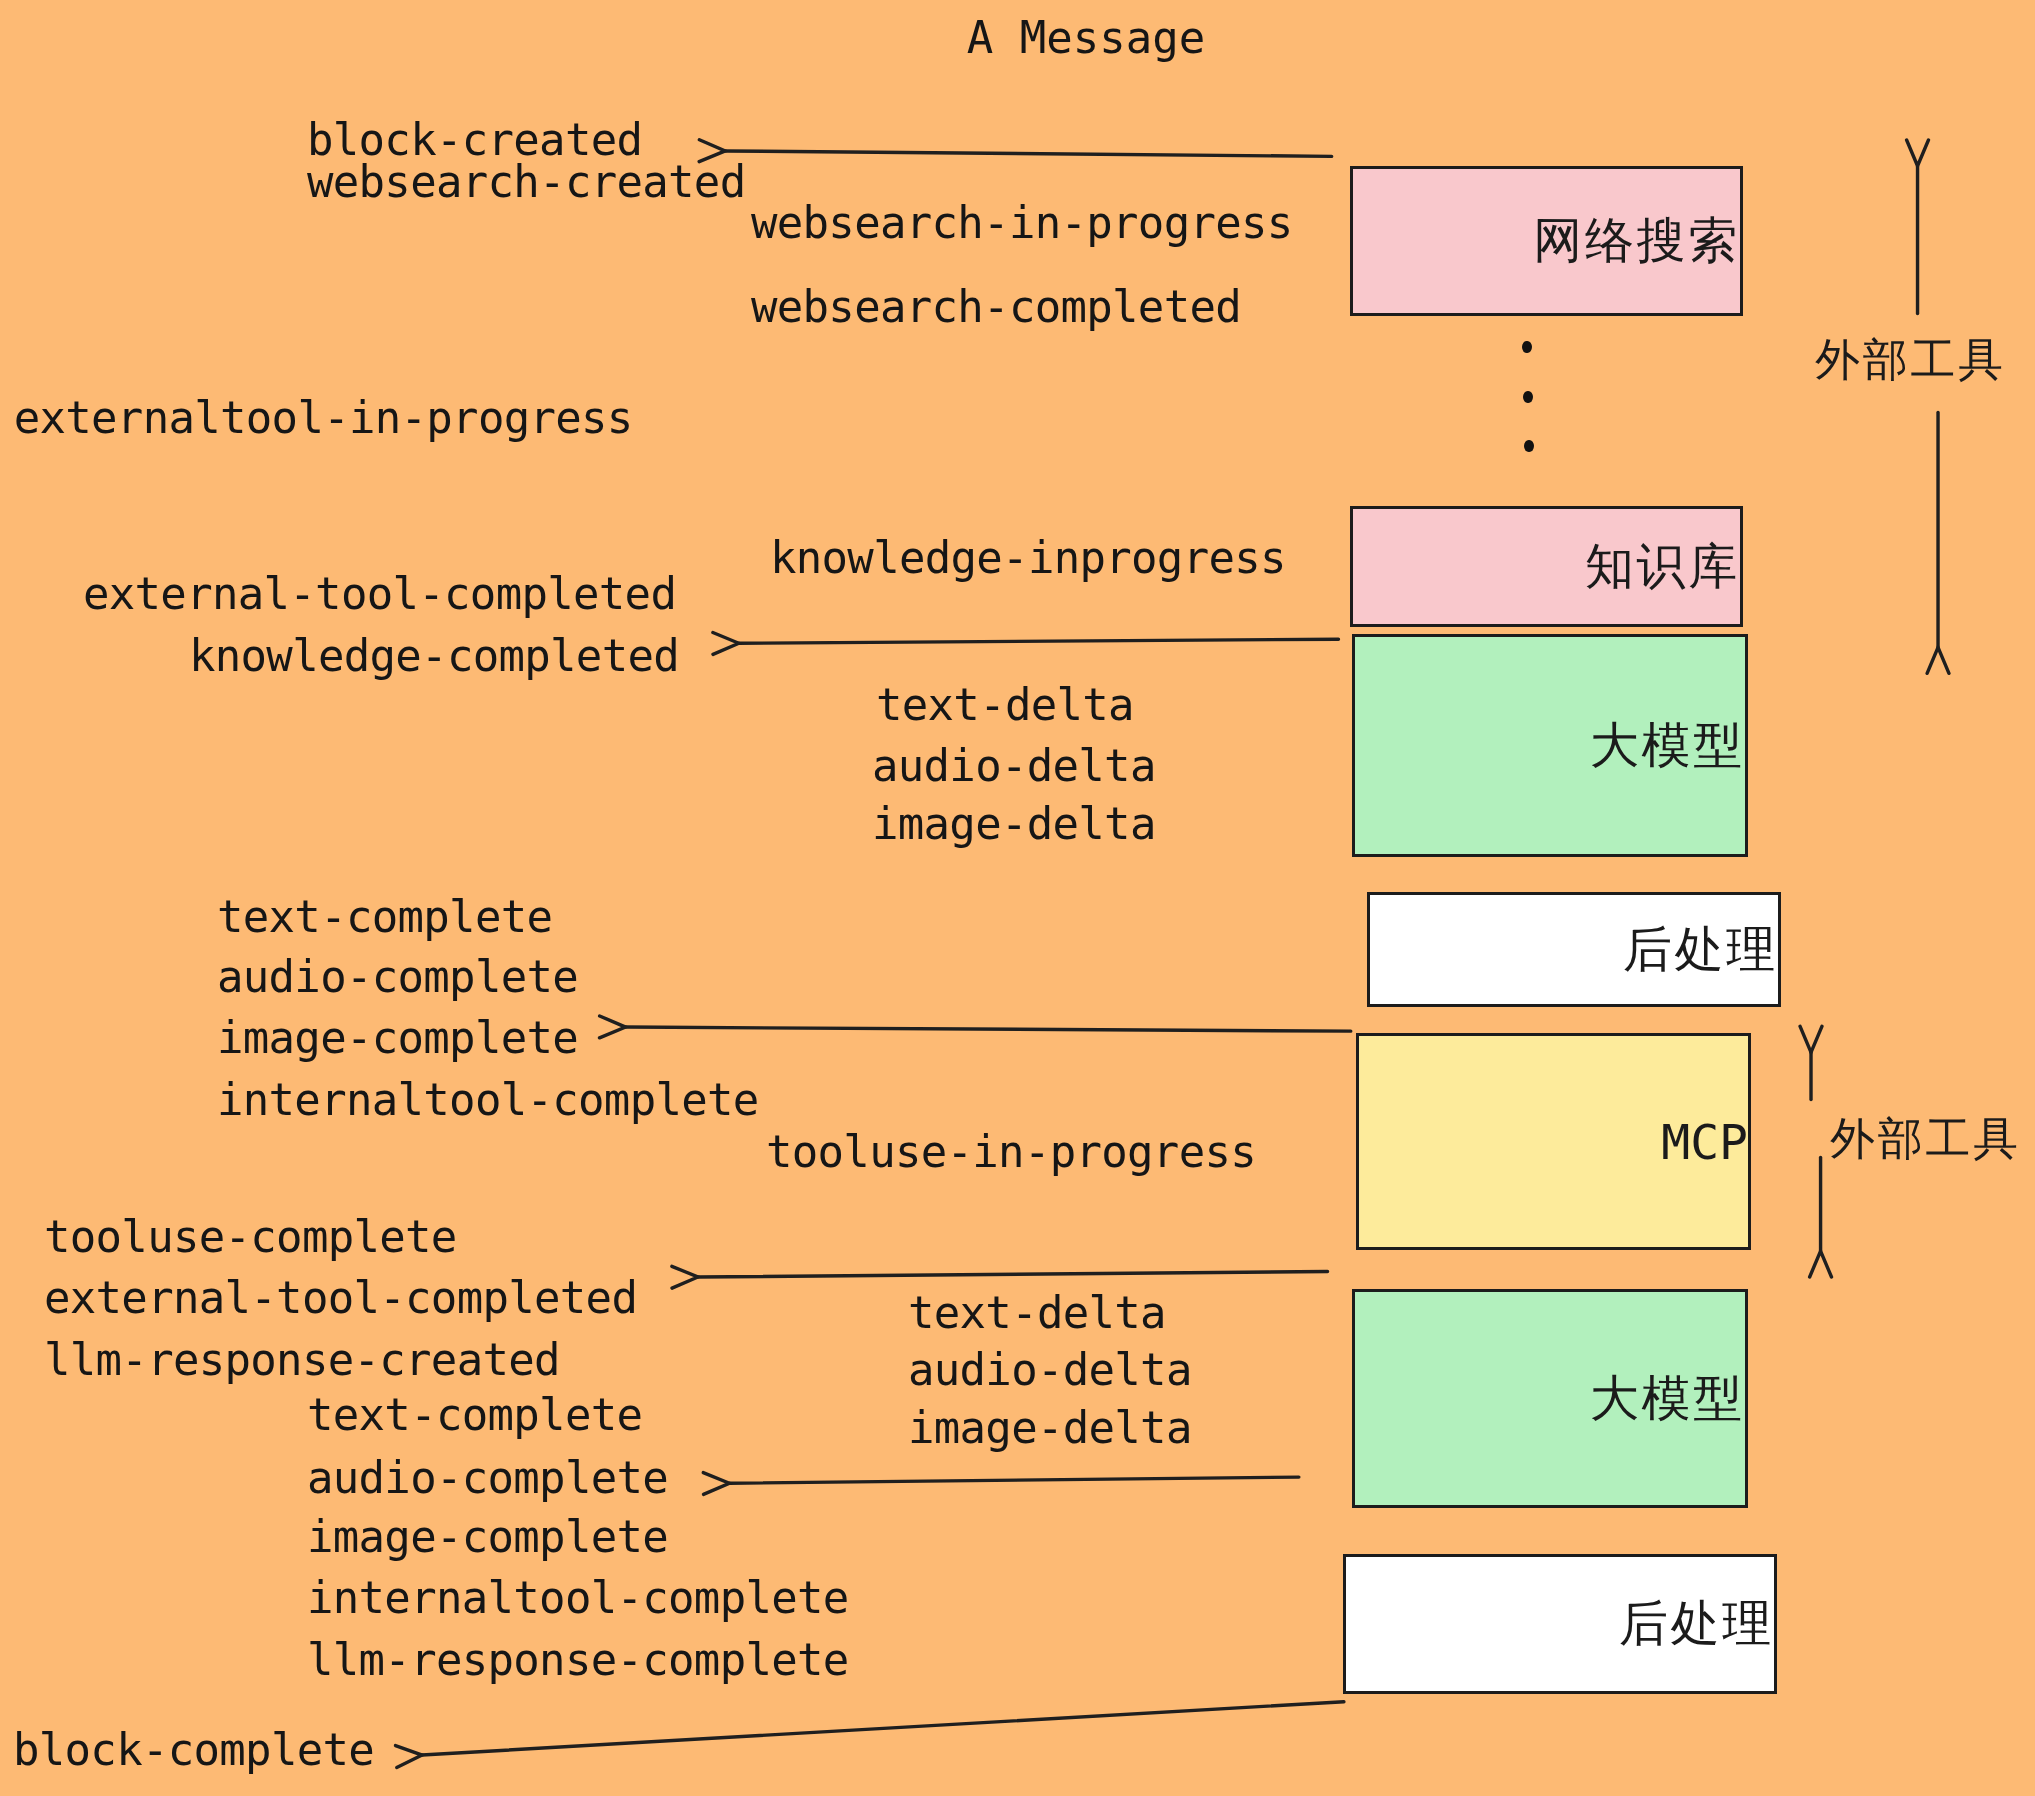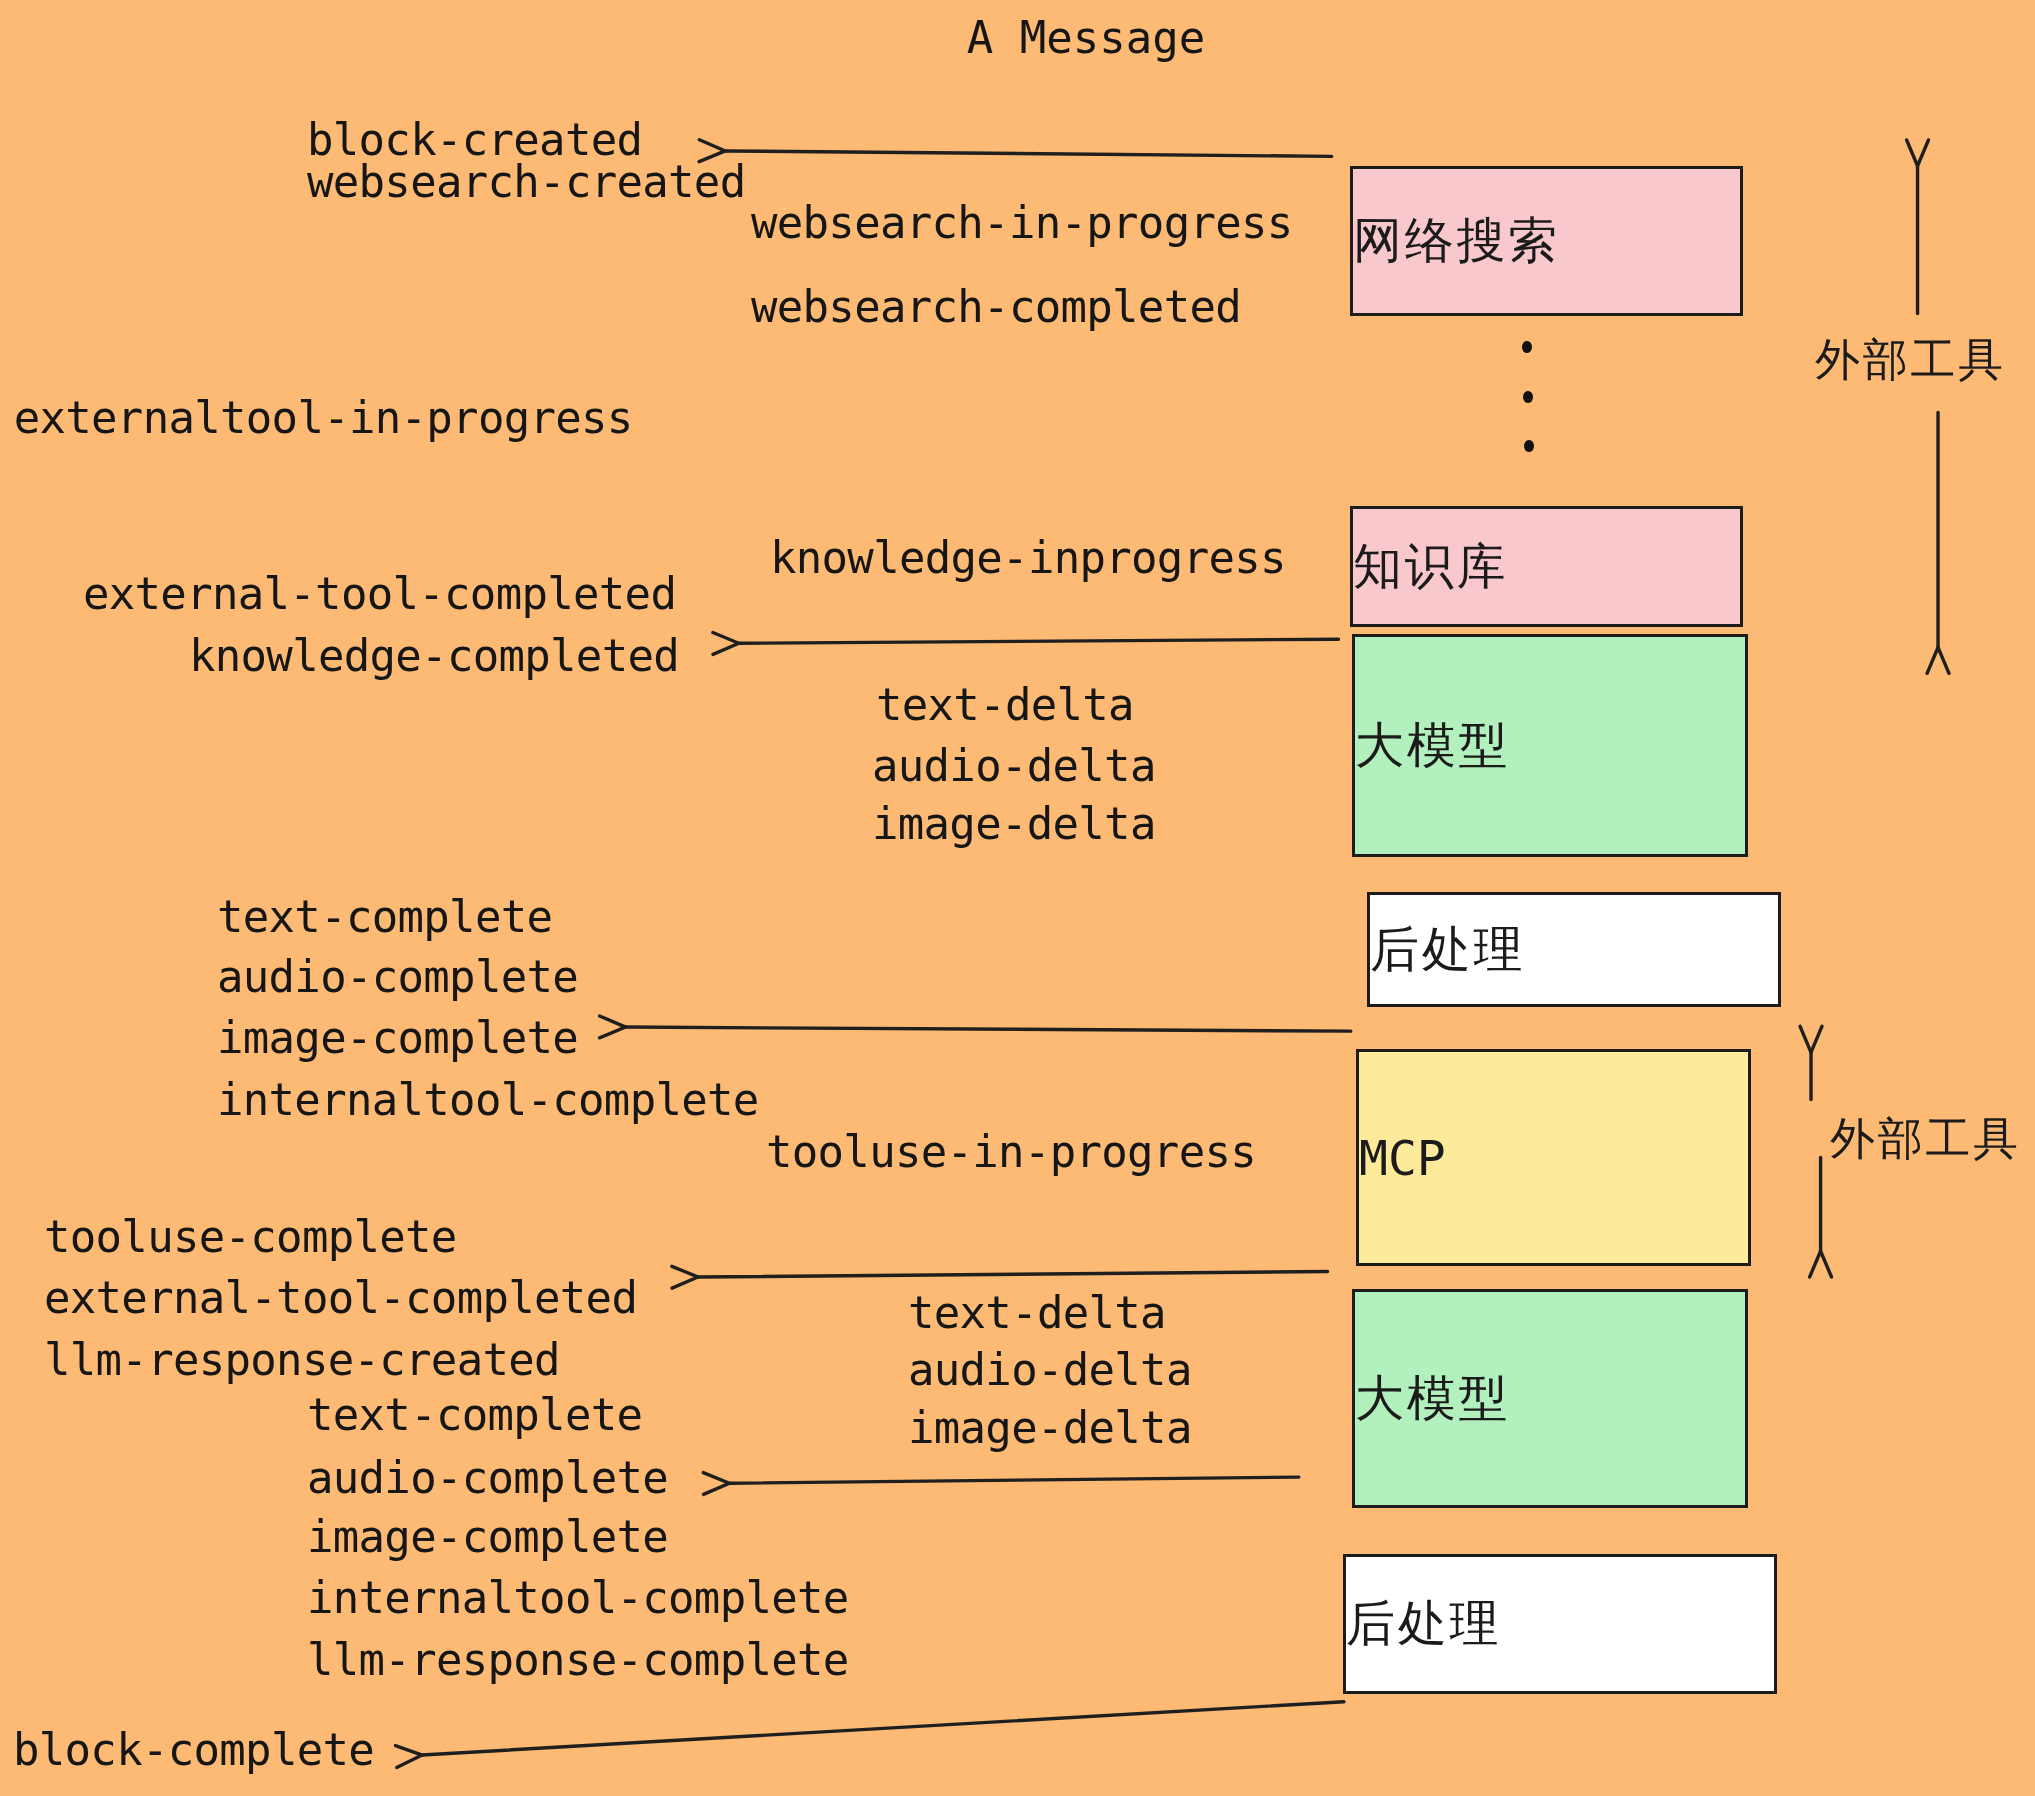--- a/index.html
+++ b/index.html
@@ -2,24 +2,24 @@
 <html style="font-size:11px"><head>
 <meta charset="utf-8">
 <style>
   html,body{margin:0;padding:0;background:#ffffff;}
   #canvas{position:relative;width:2035px;height:1796px;background:#fdba74;overflow:hidden;
           font-family:"DejaVu Sans Mono", monospace;}
   .ev{position:absolute;font:44px/1.1 "DejaVu Sans Mono", monospace;color:#161616;white-space:nowrap;
       letter-spacing:-0.7px;}
   .title{position:absolute;font:44px/1.1 "DejaVu Sans Mono", monospace;color:#161616;white-space:nowrap;
       text-align:center;}
-  .box{position:absolute;border:3.4px solid #1c1c1c;display:flex;align-items:center;justify-content:flex-start;
+  .box{position:absolute;border:3.4px solid #1c1c1c;display:flex;align-items:center;justify-content:flex-end;
        font-family:"DejaVu Sans", sans-serif;font-size:49px;color:#1b1b1b;box-sizing:border-box;
        letter-spacing:2.7px;}
-  .box.mono{font-family:"DejaVu Sans Mono", monospace;letter-spacing:0;font-size:48px;margin-top:16px;}
+  .box.mono{font-family:"DejaVu Sans Mono", monospace;letter-spacing:0;font-size:48px;}
   .side-label{position:absolute;font-family:"DejaVu Sans", sans-serif;font-size:45px;color:#1b1b1b;
        white-space:nowrap;letter-spacing:2.7px;}
   .dot{position:absolute;width:9.6px;height:12.3px;border-radius:50%;background:#111;}
   svg.arrows{position:absolute;left:0;top:0;width:2035px;height:1796px;pointer-events:none;}
   svg.arrows line, svg.arrows path{stroke:#1f1f1f;stroke-width:5;fill:none;stroke-linecap:round;}
 </style>
 </head>
 <body>
 
 <div id="canvas">

